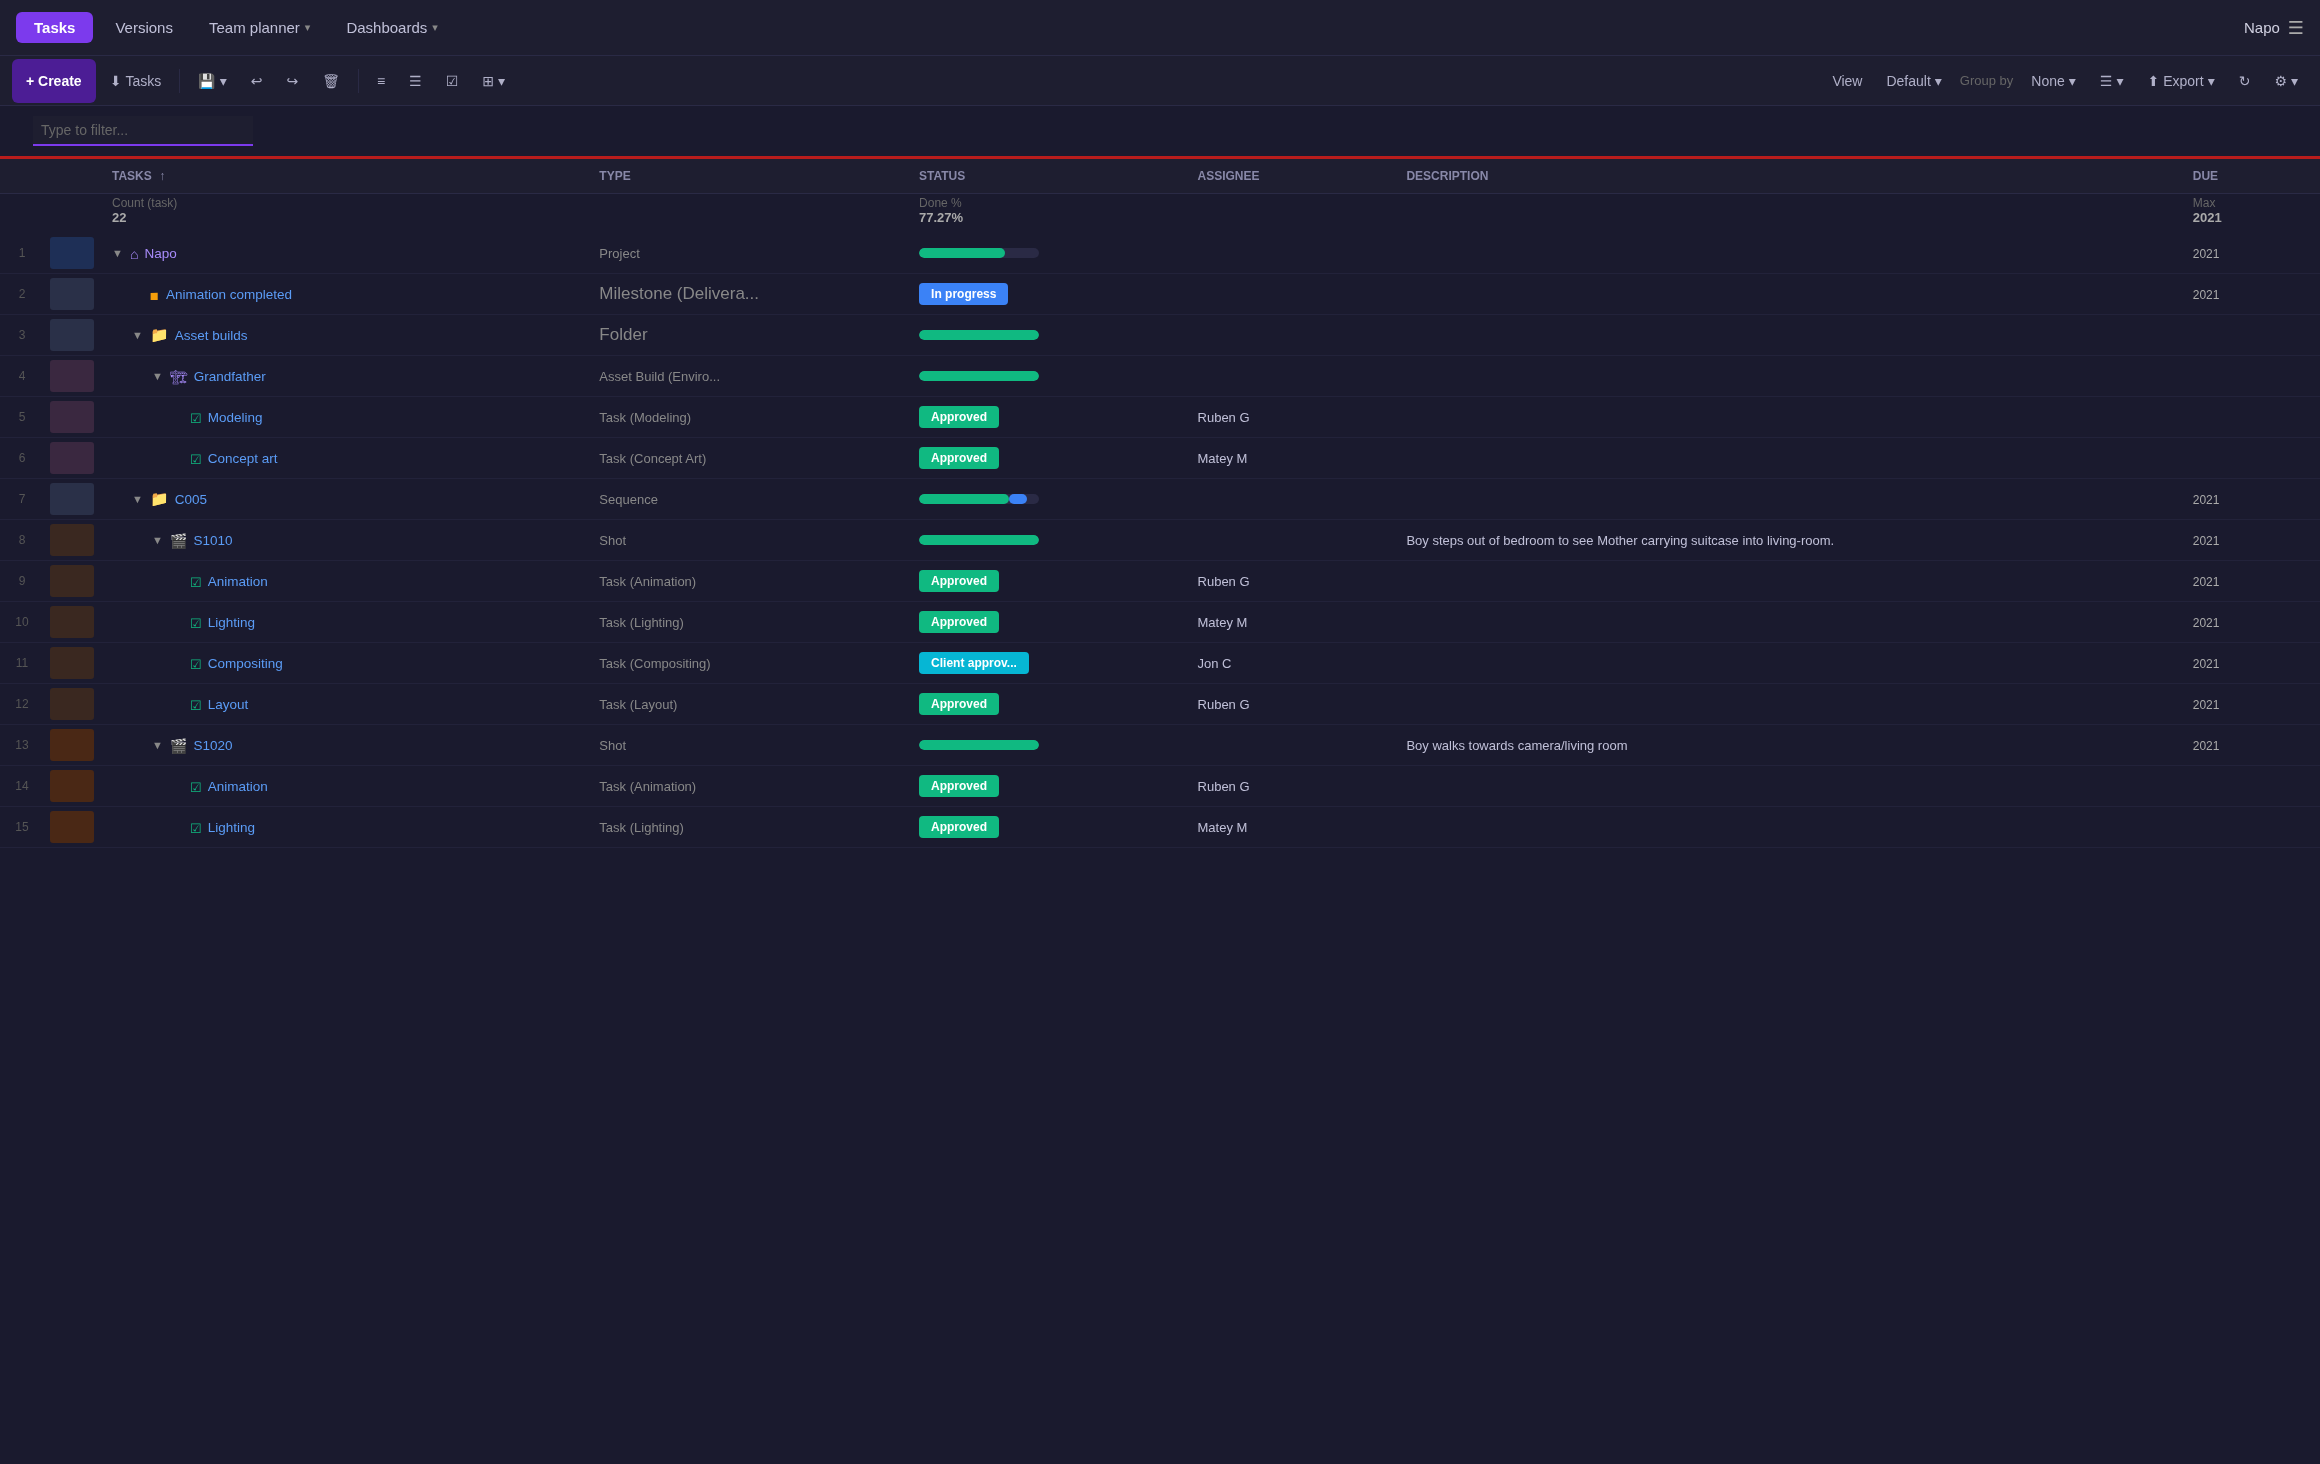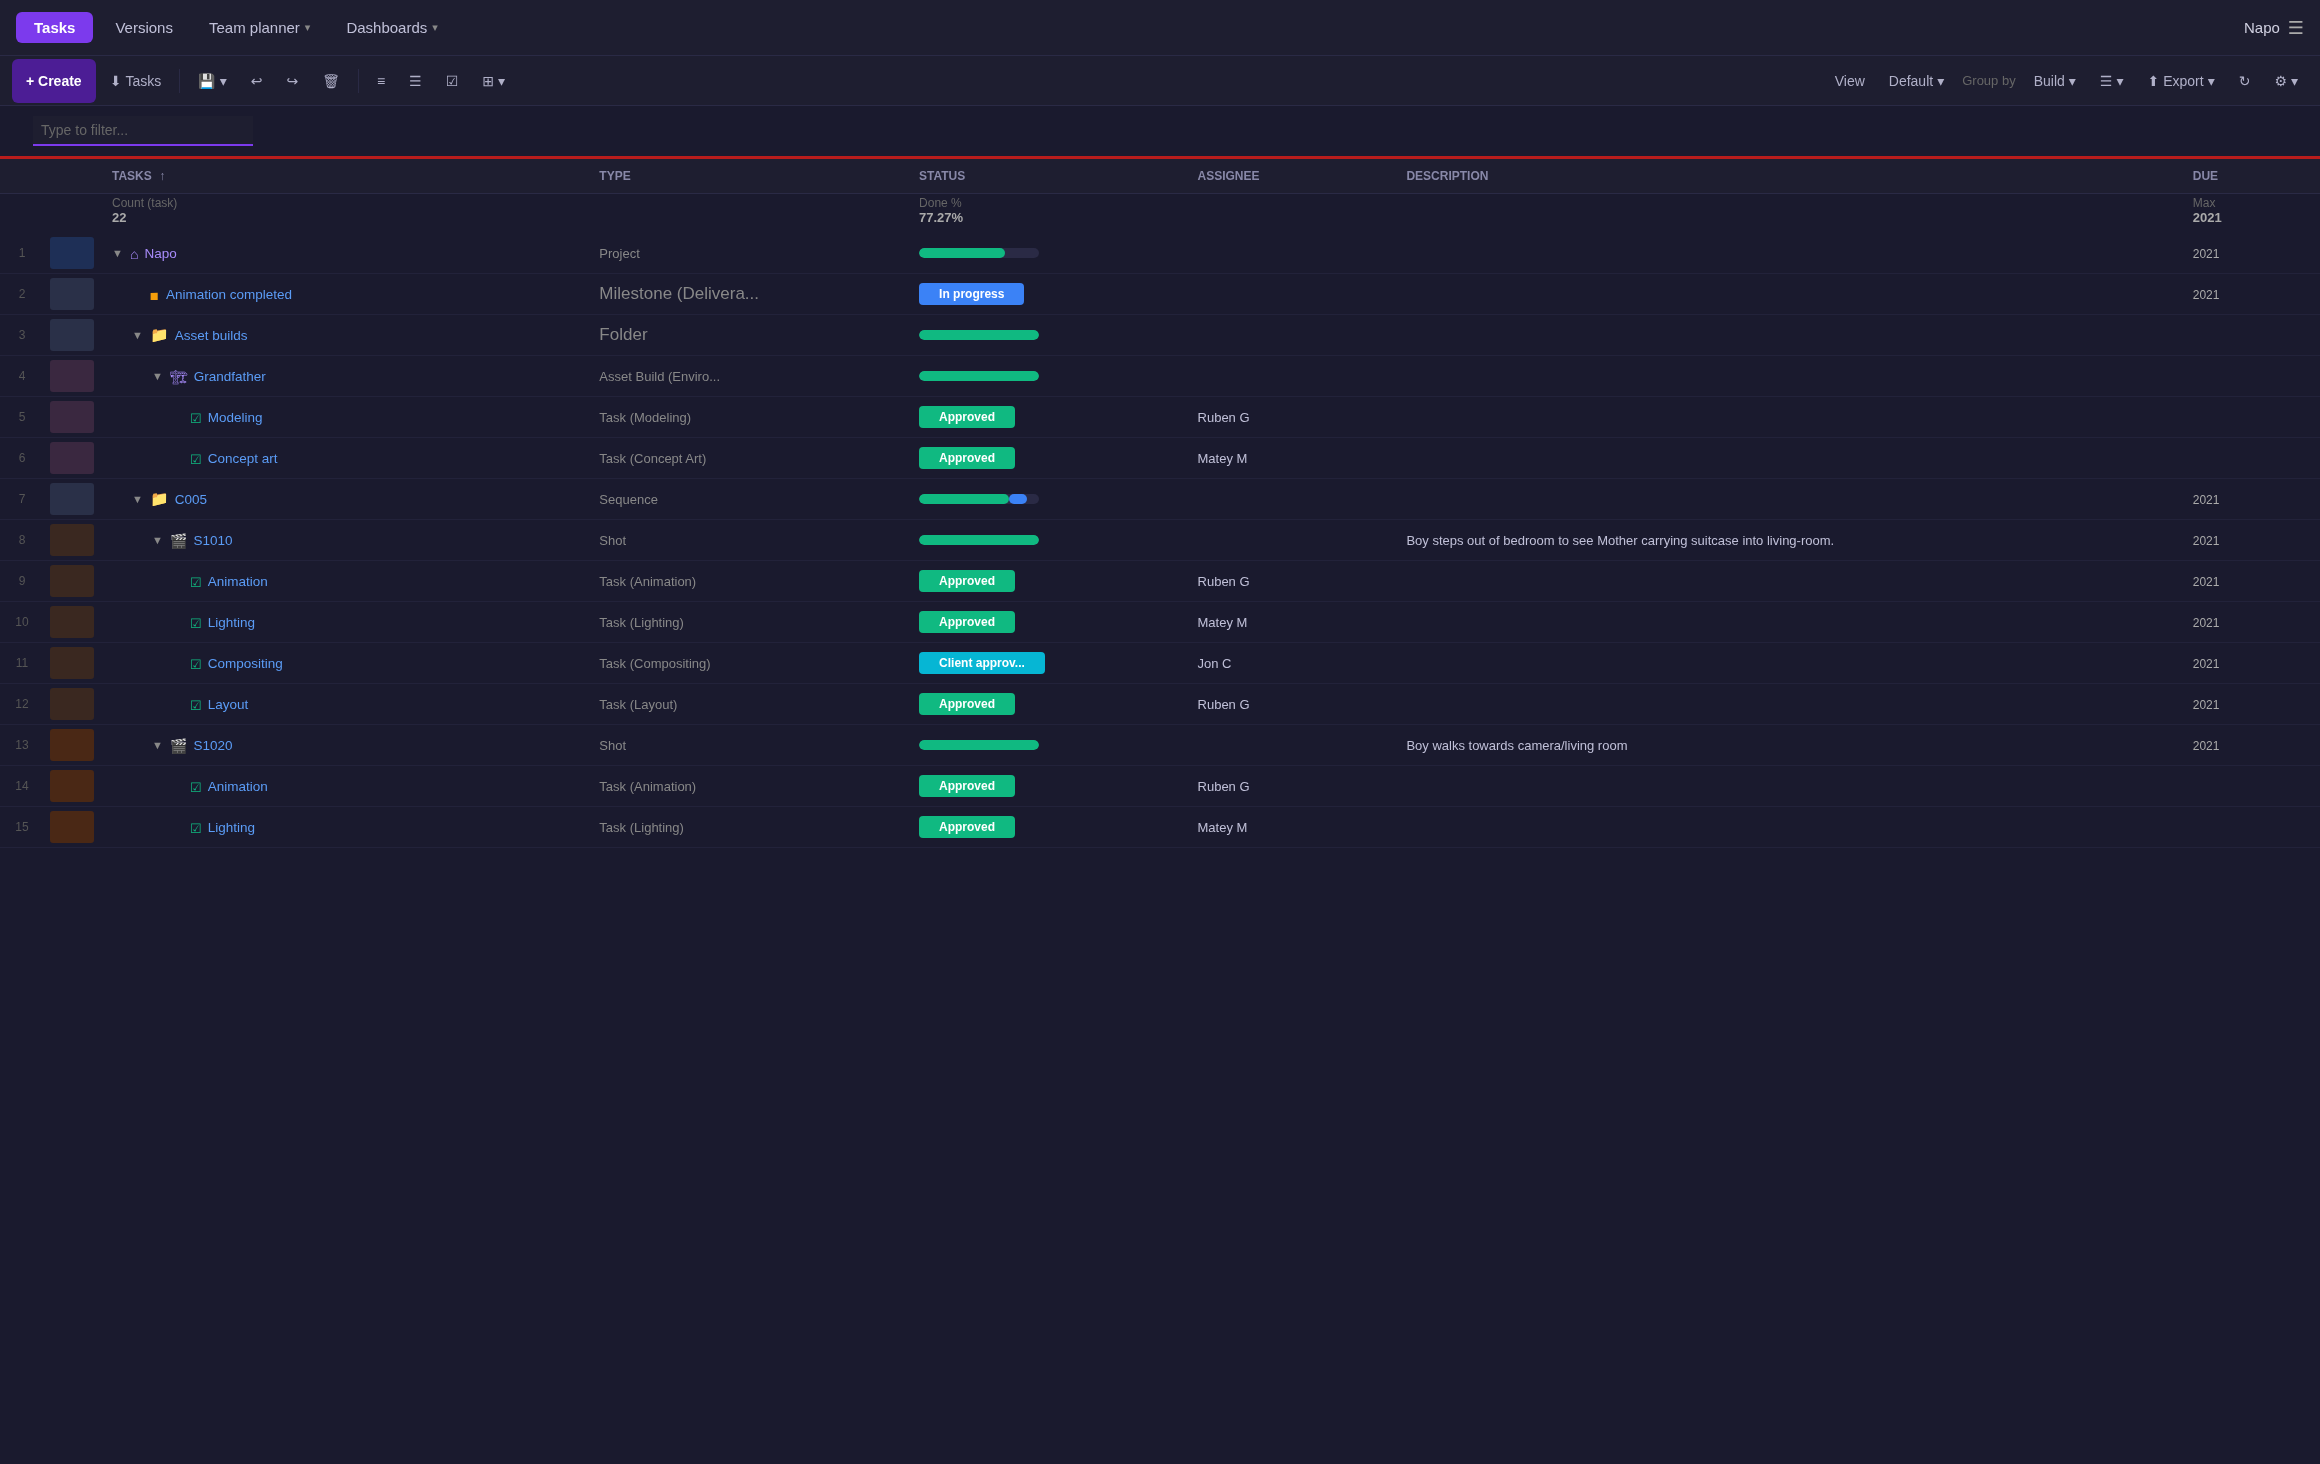--- a/index.html
+++ b/index.html
@@ -180,21 +180,21 @@
       min-width: 12px;
     }
     .task-icon { font-size: 15px; }
     .task-link { color: #5b9cf6; cursor: pointer; text-decoration: none; }
     .task-link.purple { color: #a78bfa; }
     .task-link.cyan { color: #5b9cf6; }
 
     
     .badge {
       display: inline-block;
-      padding: 4px 20px;
+      padding: 4px 12px;
       border-radius: 4px;
       font-size: 12px;
       font-weight: 600;
       color: #fff;
       white-space: nowrap;
     }
     .badge-approved { background: #10b981; }
     .badge-inprogress { background: #3b82f6; }
     .badge-client { background: #06b6d4; }
 
@@ -291,21 +291,21 @@
   <div class="toolbar-spacer"></div>
   <button class="toolbar-btn">
     <span>View</span>
   </button>
   <button class="toolbar-btn">
     <span>Default</span>
     <span>▾</span>
   </button>
   <span style="color:#666; font-size:13px; padding: 0 4px;">Group by</span>
   <button class="toolbar-btn">
-    <span>Build</span>
+    <span>None</span>
     <span>▾</span>
   </button>
   <button class="toolbar-btn">
     <span>☰</span>
     <span>▾</span>
   </button>
   <button class="toolbar-btn">
     <span>⬆</span>
     <span>Export</span>
     <span>▾</span>

